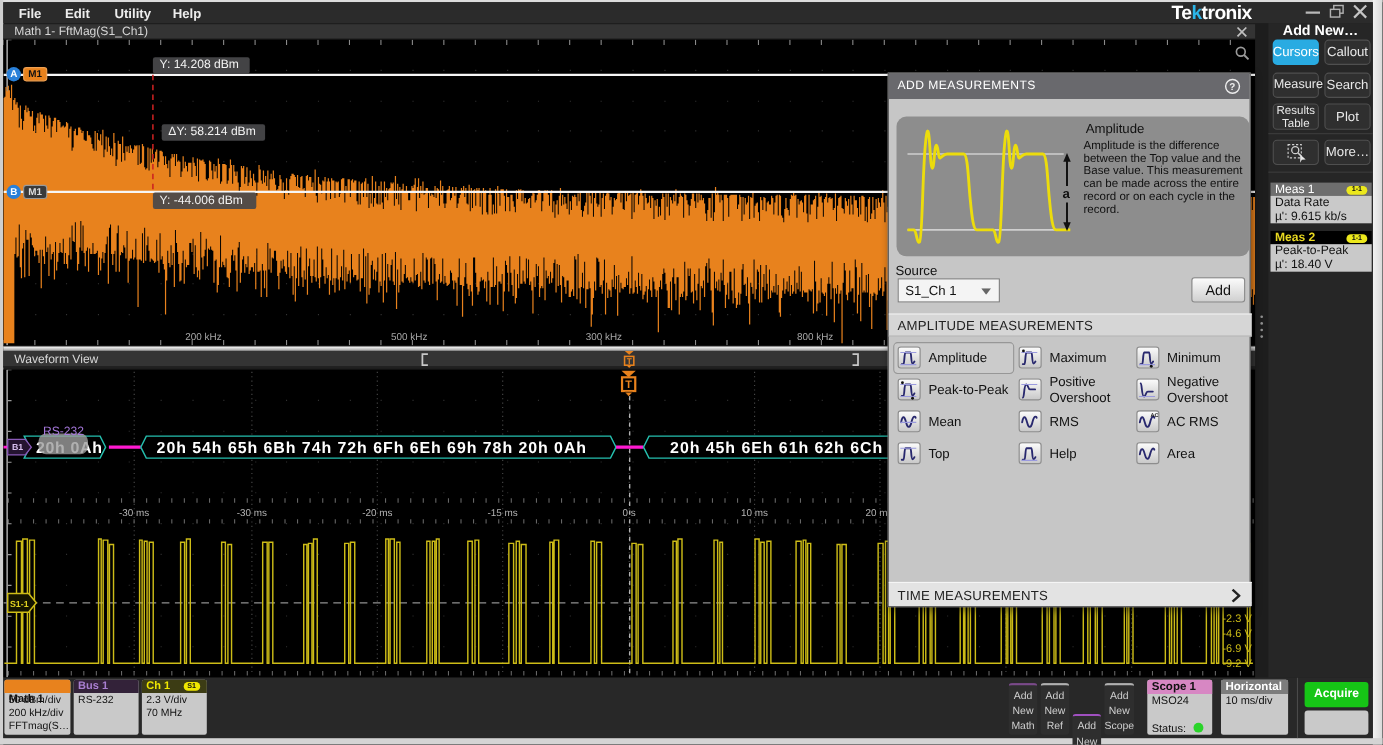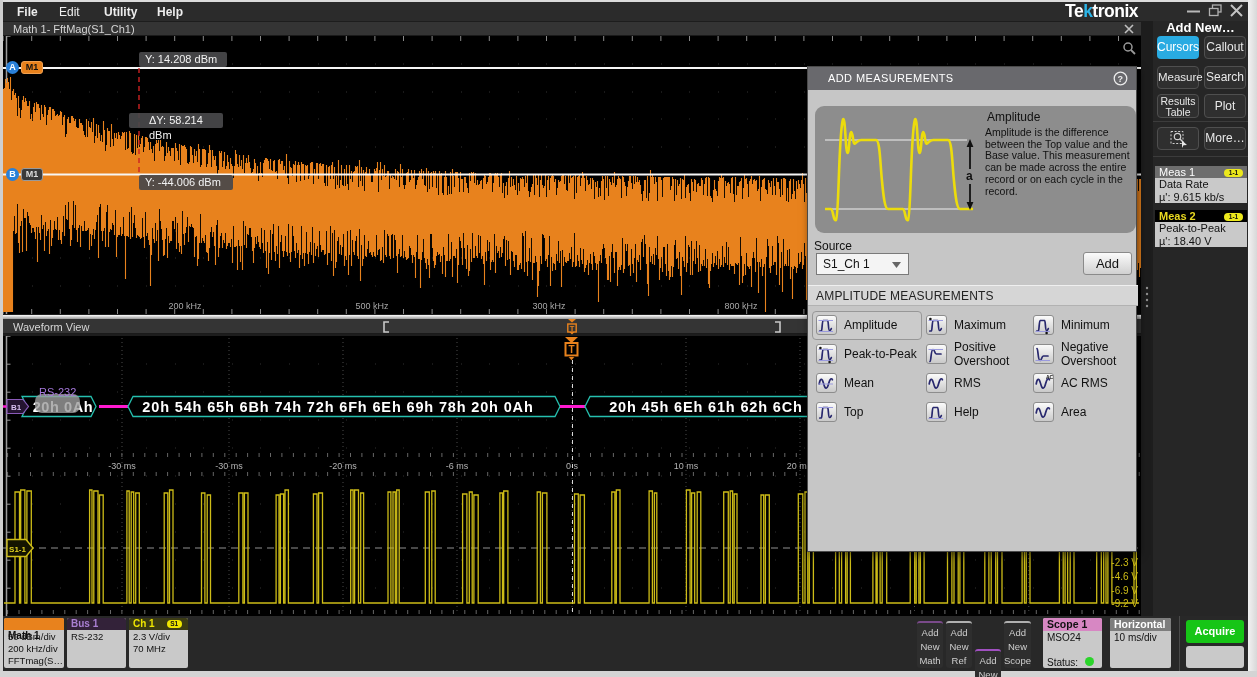--- a/index.html
+++ b/index.html
@@ -6,21 +6,21 @@
 .abs{position:absolute}
 </style></head><body>
 
 <div class="abs" style="left:0;top:0;width:1257px;height:2px;background:#dcdcdc"></div>
 <div class="abs" style="left:0;top:0;width:3px;height:677px;background:#cfcfcf"></div>
 <div class="abs" style="left:1248px;top:0;width:9px;height:677px;background:linear-gradient(90deg,#f2f2f2,#d8d8d8)"></div>
 <div class="abs" style="left:0;top:671px;width:1257px;height:6px;background:#d4d4d4"></div>
 
 <div class="abs" style="left:3px;top:2px;width:1245px;height:19px;background:#2b2b2b"></div>
 <div class="abs" style="left:17px;top:5px;font-size:12px;font-weight:bold;color:#ededed">File</div>
-<div class="abs" style="left:59px;top:5px;font-size:12px;font-weight:normal;color:#ededed">Edit</div>
+<div class="abs" style="left:59px;top:5px;font-size:12px;font-weight:bold;color:#ededed">Edit</div>
 <div class="abs" style="left:104px;top:5px;font-size:12px;font-weight:bold;color:#ededed">Utility</div>
 <div class="abs" style="left:157px;top:5px;font-size:12px;font-weight:bold;color:#ededed">Help</div>
 
 <div class="abs" style="left:1065px;top:1px;font-size:17.5px;font-weight:bold;color:#fff;letter-spacing:-0.5px">Te<span style="color:#2bb5e8">k</span>tronix</div>
 
 <svg class="abs" style="left:1180px;top:2px" width="68" height="17" viewBox="0 0 68 17">
 <line x1="7" y1="9.5" x2="20" y2="9.5" stroke="#b8b8b8" stroke-width="2"></line>
 <rect x="32.5" y="3" width="8.5" height="7" fill="none" stroke="#b0b0b0" stroke-width="1.3"></rect>
 <rect x="29.5" y="6.5" width="8.5" height="7" fill="#2b2b2b" stroke="#b0b0b0" stroke-width="1.3"></rect>
 <path d="M51,3 L62,14 M62,3 L51,14" stroke="#c4c4c4" stroke-width="2"></path>
@@ -45,21 +45,21 @@
 <line x1="136" y1="32" x2="136" y2="138.5" stroke="#cc2222" stroke-width="1.4" stroke-dasharray="5 4"></line>
 </svg>
 
 <svg class="abs" style="left:1118px;top:4px" width="16" height="16" viewBox="0 0 16 16">
 <circle cx="7" cy="7" r="4" fill="none" stroke="#999" stroke-width="1.5"></circle>
 <line x1="10" y1="10" x2="14" y2="14" stroke="#999" stroke-width="1.8"></line>
     </svg>
 </div>
 
 <div class="abs" style="left:139px;top:52px;width:88px;height:15px;background:rgba(72,72,74,.93);border-radius:2px;color:#f2f2f2;font-size:11px;line-height:15px;padding-left:6px">Y: 14.208 dBm</div>
-<div class="abs" style="left:129px;top:113px;width:94px;height:15px;background:rgba(72,72,74,.93);border-radius:2px;color:#f2f2f2;font-size:11px;line-height:15px;padding-left:20px">ΔY: 58.214 dBm</div>
+<div class="abs" style="left:147px;top:113px;width:94px;height:15px;background:rgba(72,72,74,.93);border-radius:2px;color:#f2f2f2;font-size:11px;line-height:15px;padding-left:6px">ΔY: 58.214 dBm</div>
 <div class="abs" style="left:139px;top:175px;width:94px;height:15px;background:rgba(72,72,74,.93);border-radius:2px;color:#f2f2f2;font-size:11px;line-height:15px;padding-left:6px">Y: -44.006 dBm</div>
 <div class="abs" style="left:6px;top:61px;width:13px;height:13px;border-radius:50%;background:#2980d9;color:#fff;font-size:9px;font-weight:bold;text-align:center;line-height:13px">A</div>
 <div class="abs" style="left:21px;top:61px;width:22px;height:13px;border-radius:3px;background:#e8821d;border:1px solid #f0a050;color:#111;font-size:9px;font-weight:bold;text-align:center;line-height:11px">M1</div>
 <div class="abs" style="left:6px;top:168px;width:13px;height:13px;border-radius:50%;background:#2980d9;color:#fff;font-size:9px;font-weight:bold;text-align:center;line-height:13px">B</div>
 <div class="abs" style="left:21px;top:168px;width:22px;height:13px;border-radius:3px;background:#3a3a3a;border:1px solid #999;color:#ddd;font-size:9px;font-weight:bold;text-align:center;line-height:11px">M1</div>
 
 <div class="abs" style="left:160px;top:301px;width:50px;text-align:center;font-size:9px;color:#a8a8a8">200 kHz</div>
 <div class="abs" style="left:347px;top:301px;width:50px;text-align:center;font-size:9px;color:#a8a8a8">500 kHz</div>
 <div class="abs" style="left:524px;top:301px;width:50px;text-align:center;font-size:9px;color:#a8a8a8">300 kHz</div>
 <div class="abs" style="left:716px;top:301px;width:50px;text-align:center;font-size:9px;color:#a8a8a8">800 kHz</div>
@@ -124,21 +124,21 @@
 <svg class="abs" style="left:6px;top:398px" width="24" height="17" viewBox="0 0 24 17">
 <polygon points="1,1.5 17,1.5 22.5,8.5 17,15.5 1,15.5" fill="#241430" stroke="#8a5ab8" stroke-width="1.2"></polygon>
 <text x="10" y="11.5" font-size="8" font-weight="bold" fill="#d8c0f0" text-anchor="middle" font-family="Liberation Sans">B1</text>
 </svg>
 
 <div class="abs" style="left:35px;top:394px;width:45px;height:19px;background:rgba(158,158,158,.8);border-radius:7px;z-index:5"></div>
 
 <div class="abs" style="left:97px;top:461px;width:50px;text-align:center;font-size:9px;color:#b4b4b4">-30 ms</div>
 <div class="abs" style="left:204px;top:461px;width:50px;text-align:center;font-size:9px;color:#b4b4b4">-30 ms</div>
 <div class="abs" style="left:318px;top:461px;width:50px;text-align:center;font-size:9px;color:#b4b4b4">-20 ms</div>
-<div class="abs" style="left:432px;top:461px;width:50px;text-align:center;font-size:9px;color:#b4b4b4">-6 ms</div>
+<div class="abs" style="left:432px;top:461px;width:50px;text-align:center;font-size:9px;color:#b4b4b4">-15 ms</div>
 <div class="abs" style="left:547px;top:461px;width:50px;text-align:center;font-size:9px;color:#b4b4b4">0 s</div>
 <div class="abs" style="left:661px;top:461px;width:50px;text-align:center;font-size:9px;color:#b4b4b4">10 ms</div>
 <div class="abs" style="left:774px;top:461px;width:50px;text-align:center;font-size:9px;color:#b4b4b4">20 ms</div>
 
 <svg class="abs" style="left:6px;top:538px" width="28" height="20" viewBox="0 0 28 20">
 <polygon points="1,1.5 20,1.5 27,10 20,18.5 1,18.5" fill="#141400" stroke="#cdbc17" stroke-width="1.4"></polygon>
 <text x="11.5" y="13.5" font-size="8" font-weight="bold" fill="#e0d020" text-anchor="middle" font-family="Liberation Sans">S1-1</text>
 </svg>
 
 <div class="abs" style="left:1090px;top:557px;width:48px;text-align:right;font-size:10px;color:#cdbc17">-2.3 V</div>
@@ -215,21 +215,21 @@
 </div>
 
 <svg class="abs" style="left:1143px;top:285px" width="8" height="24" viewBox="0 0 8 24">
 <circle cx="4" cy="3" r="1.2" fill="#909090"></circle>
       <circle cx="4" cy="9" r="1.2" fill="#909090"></circle>
 <circle cx="4" cy="15" r="1.2" fill="#909090"></circle>
       <circle cx="4" cy="21" r="1.2" fill="#909090"></circle>
 </svg>
 
 <div class="abs" style="left:807px;top:66px;width:330px;height:486px;background:#c6c6c6;border:1px solid #4a4a4a;box-shadow:2px 3px 8px rgba(0,0,0,.55)">
-<div style="height:23px;background:#69696d;color:#fff;font-size:11px;letter-spacing:.4px;line-height:23px;padding-left:20px;position:relative">ADD MEASUREMENTS
+<div style="height:23px;background:#69696d;color:#fff;font-size:11px;letter-spacing:.4px;line-height:23px;padding-left:8px;position:relative">ADD MEASUREMENTS
 <svg style="position:absolute;right:8px;top:4px" width="15" height="15" viewBox="0 0 15 15">
 <circle cx="7.5" cy="7.5" r="6.3" fill="none" stroke="#ececec" stroke-width="1.3"></circle>
 <text x="7.5" y="11" font-size="9" font-weight="bold" fill="#ececec" text-anchor="middle" font-family="Liberation Sans">?</text>
         </svg>
 </div>
 
 <div style="position:absolute;left:7px;top:39px;width:321px;height:127px;background:#8d8d8d;border-radius:9px">
 <svg width="321" height="127" viewBox="0 0 321 127" style="position:absolute;left:0;top:0">
           <line x1="10" y1="34" x2="152" y2="34" stroke="#cfcfcf" stroke-width="1.5"></line>
           <line x1="10" y1="103" x2="152" y2="103" stroke="#cfcfcf" stroke-width="1.5"></line>
@@ -336,14 +336,19 @@
           </svg>
         </div>
         <div style="position:absolute;left:146px;top:404px;font-size:12px;color:#111">Help</div>
         <div style="position:absolute;left:225px;top:401px;width:21px;height:20px;background:linear-gradient(#fbfbfb,#c9c9c9);border:1px solid #8d8d8d;border-radius:3px;box-sizing:border-box">
           <svg width="21" height="20" viewBox="0 0 21 20" style="display:block">
             <path d="M2.2,10 C2.9,5.4 4.2,4.2 5.4,6.2 C6.4,7.9 6.8,11.2 7.8,13 C8.8,14.8 10.2,14.4 11,11.8 C11.8,9.2 12.4,5.8 13.8,4.9 C14.6,4.4 15.2,5.2 15.4,5.8" fill="none" stroke="#28286e" stroke-width="1.7" stroke-linecap="round"></path>
           </svg>
         </div>
         <div style="position:absolute;left:253px;top:404px;font-size:12px;color:#111">Area</div>
       </div>
+<div style="position:absolute;left:0;top:462px;width:330px;height:22px;background:#e3e3e3;border-top:1px solid #f5f5f5;font-size:12px;color:#222;line-height:22px;padding-left:8px;letter-spacing:.2px">TIME MEASUREMENTS
+<svg style="position:absolute;right:10px;top:5px" width="9" height="13" viewBox="0 0 9 13">
+          <path d="M1.5,1 L7.5,6.5 L1.5,12" fill="none" stroke="#222" stroke-width="2.2"></path>
+        </svg>
+</div>
 </div>
 
 </polygon>
 </body></html>

